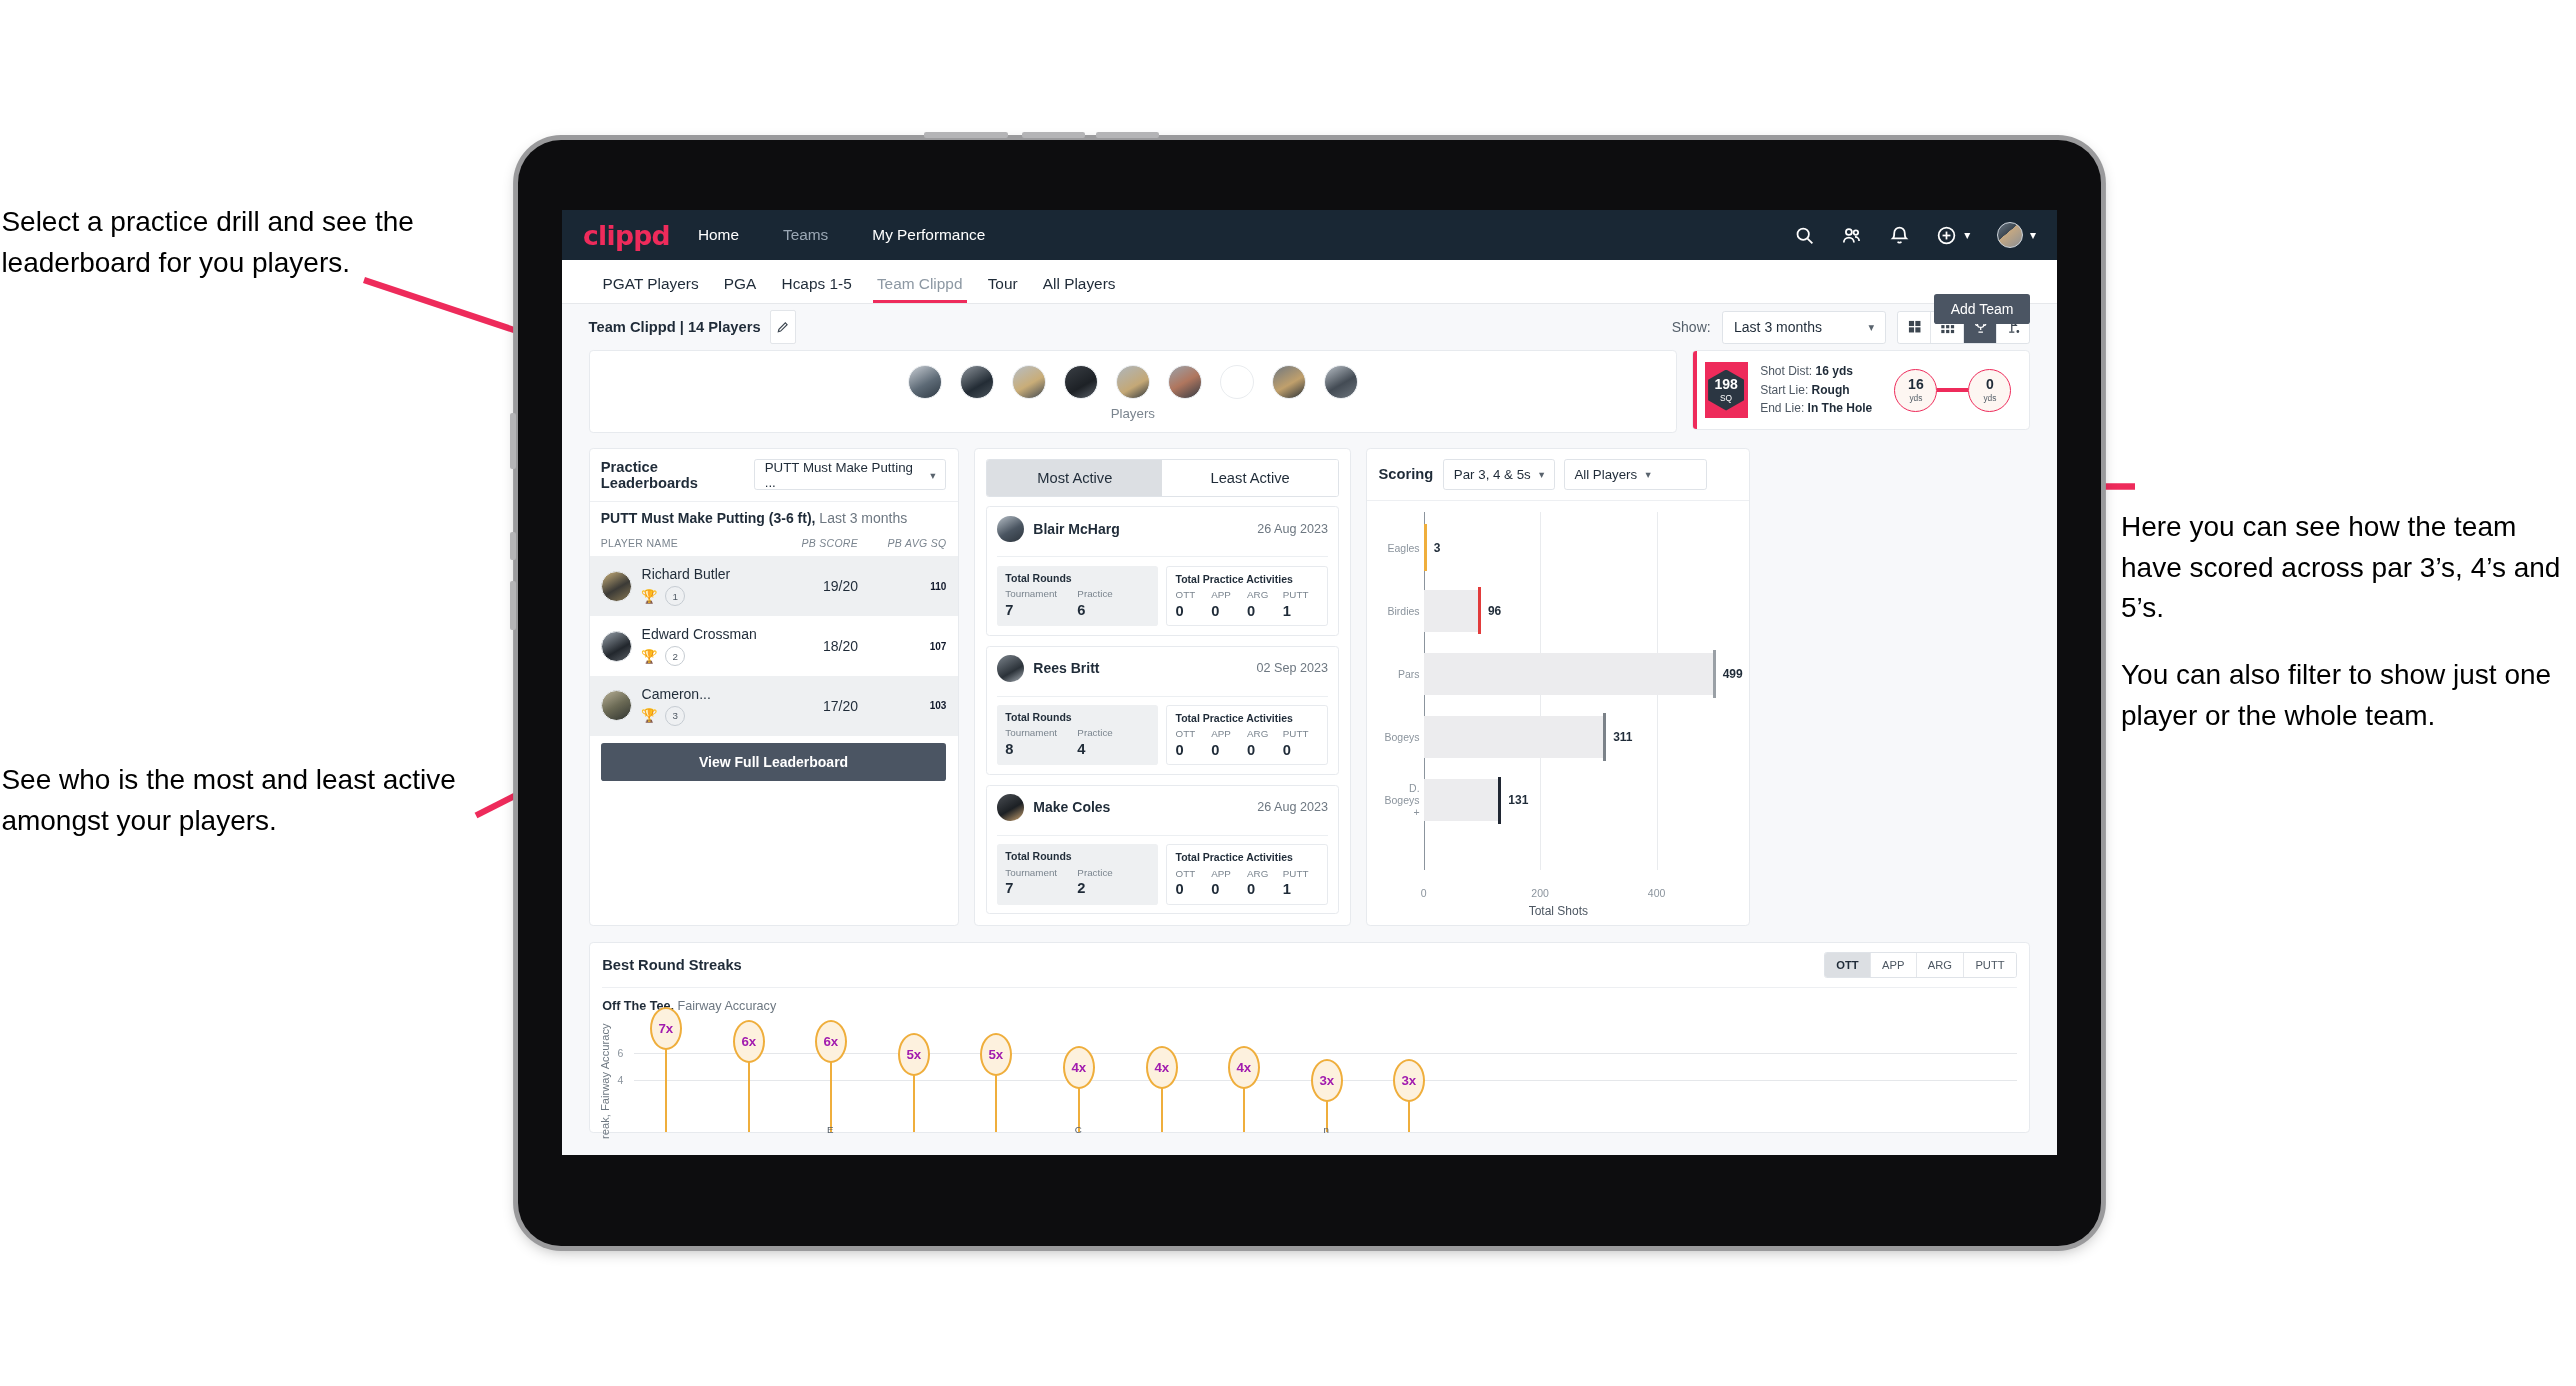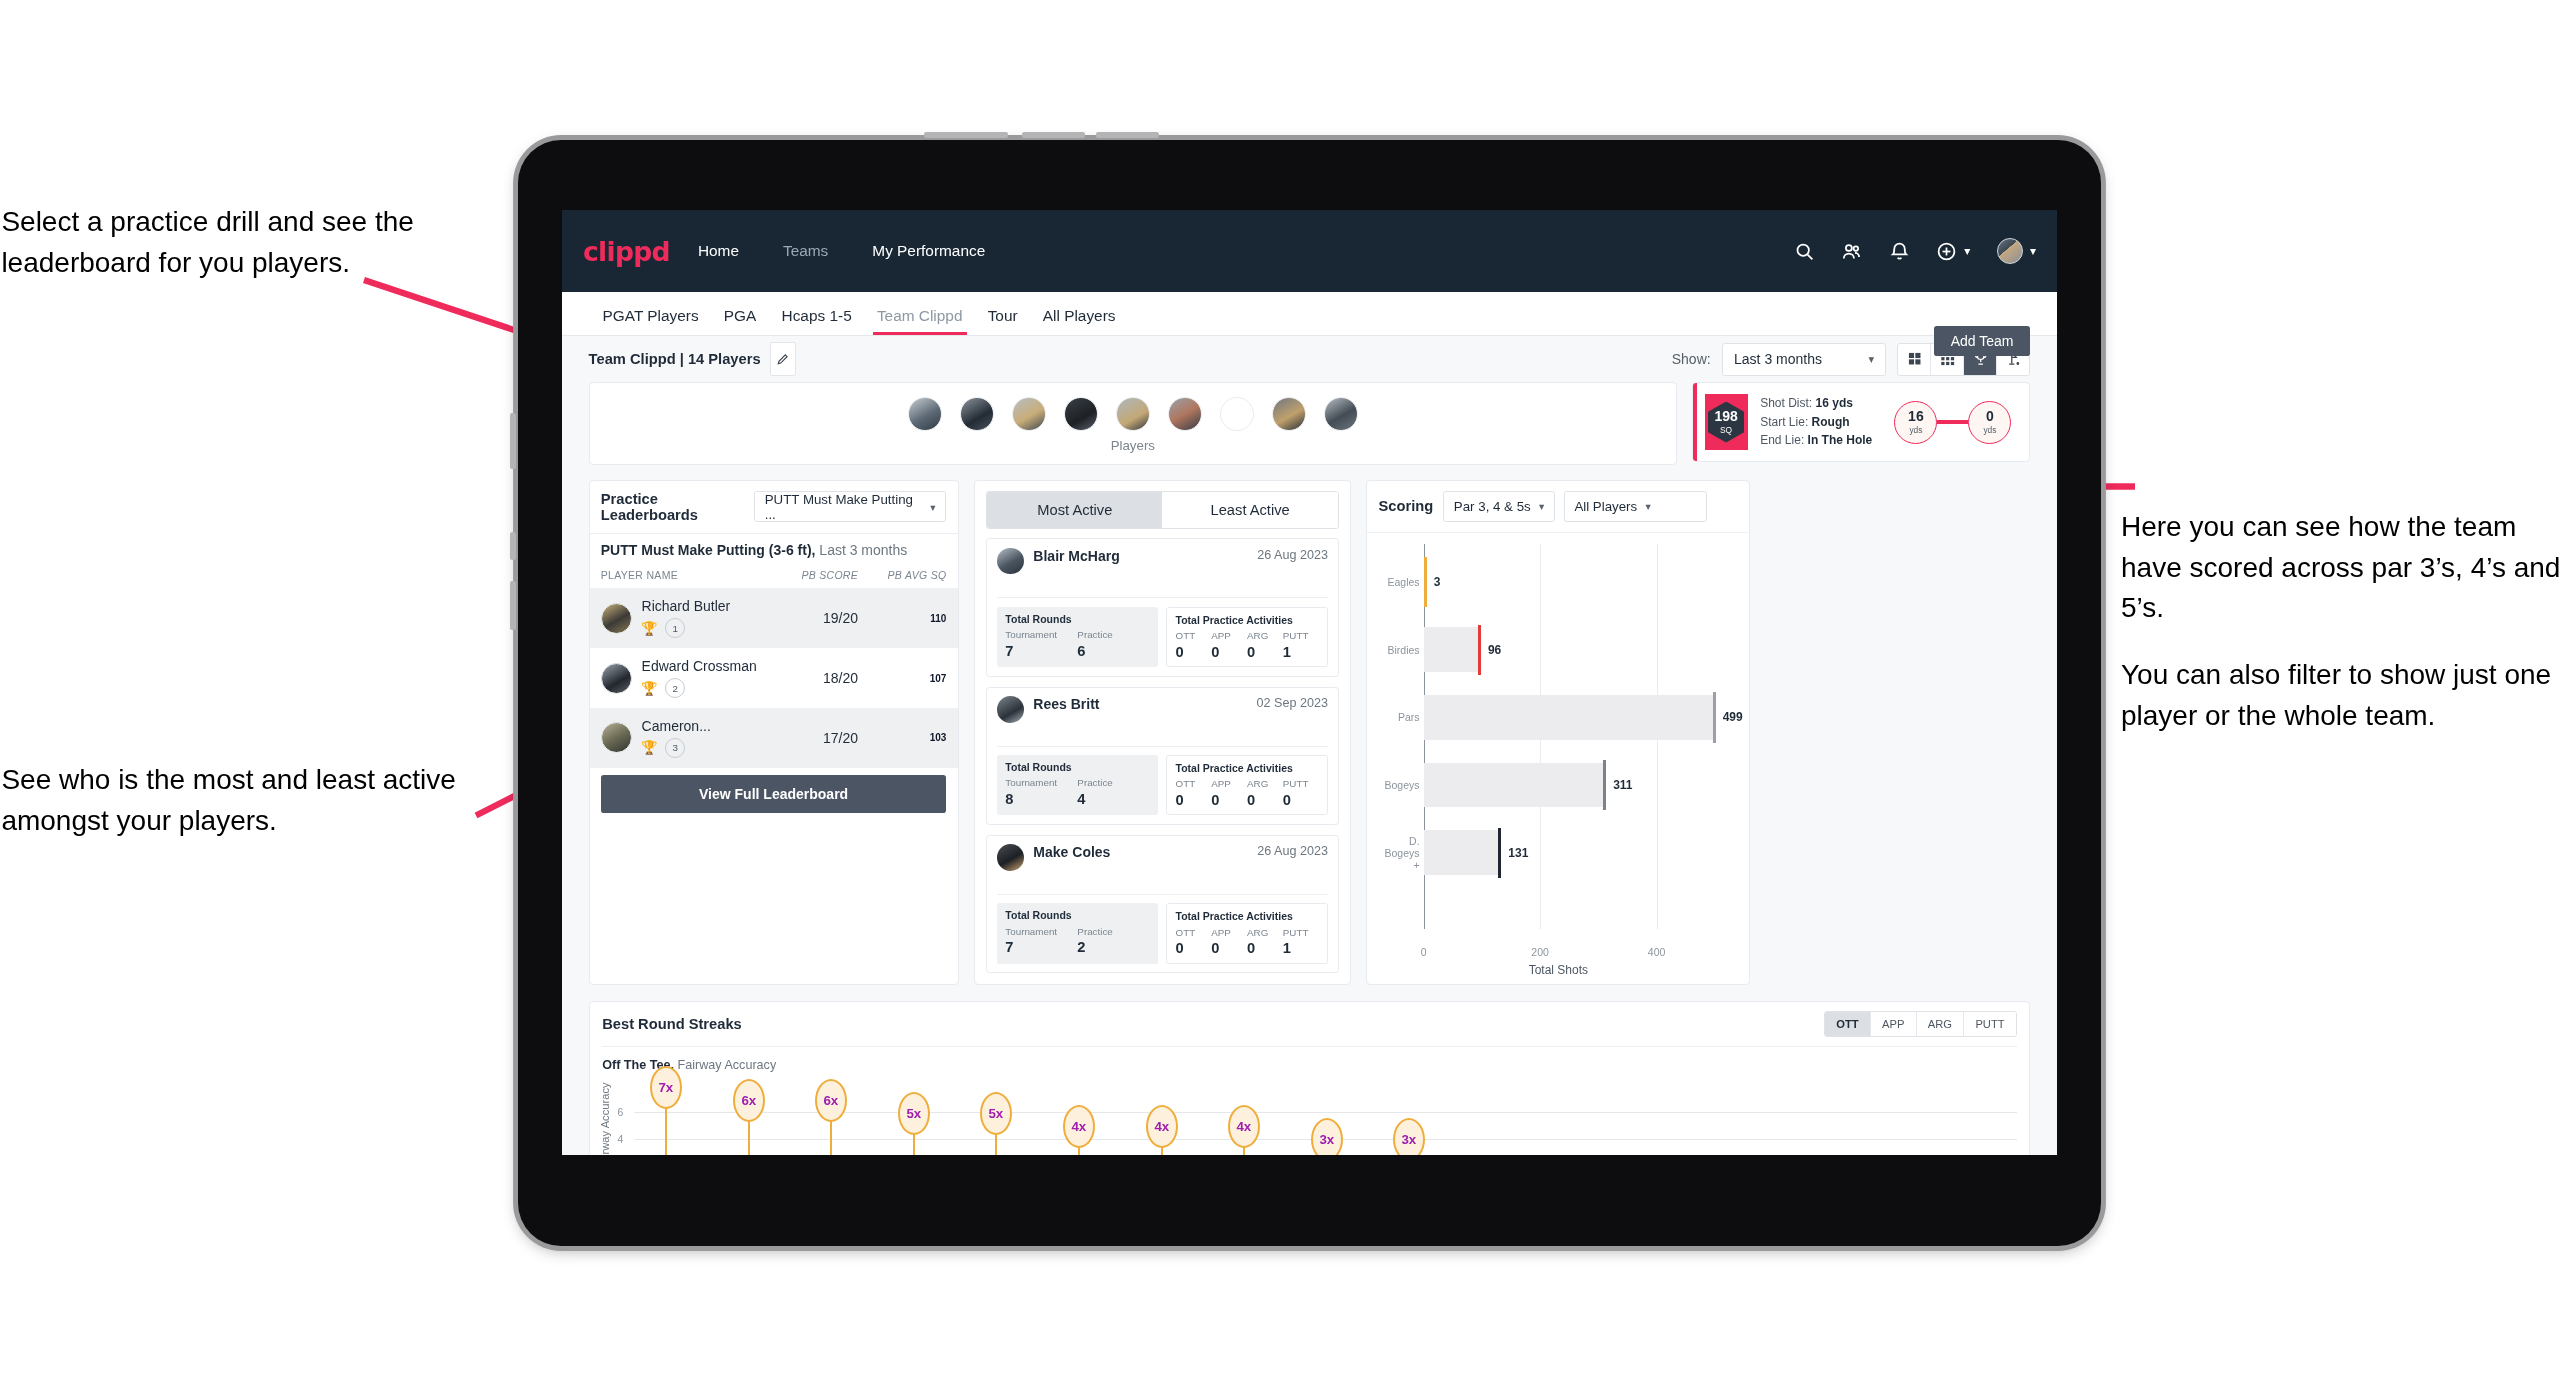--- a/index.html
+++ b/index.html
@@ -24,21 +24,21 @@
   #tablet .btn-top.b3{left:578px;width:63px;}
   #tablet .btn-left{position:absolute;left:-7.7px;background:#b4b4b6;width:5.6px;border-radius:2.1px;}
   #tablet .btn-left.l1{top:273px;height:56px;}
   #tablet .btn-left.l2{top:392px;height:28px;}
   #tablet .btn-left.l3{top:441px;height:49px;}
 
   #screen{position:absolute;left:44px;top:70px;right:44px;bottom:91px;
           background:#f7f8fa;overflow:hidden;}
 
   
-  .topnav{height:50px;background:#192734;display:flex;align-items:center;padding:16px 21px;}
+  .topnav{height:50px;background:#192734;display:flex;align-items:center;padding:0 21px;}
   .logo{color:#ee2b5b;font-size:26.6px;font-weight:700;letter-spacing:-0.7px;font-family:"DejaVu Sans",sans-serif;}
   .topnav .links{display:flex;align-items:center;margin-left:28px;gap:44px;}
   .topnav .links a{color:#ffffff;font-size:15.4px;text-decoration:none;}
   .topnav .links a.dim{color:#9aa7b4;}
   .topnav .right{margin-left:auto;display:flex;align-items:center;gap:26.6px;}
   .ticon{width:21px;height:21px;display:block;}
   .ticon svg{width:100%;height:100%;display:block;}
   .avwrap{display:flex;align-items:center;gap:7px;}
   .avatar-sm{width:24px;height:24px;border-radius:50%;
     background:linear-gradient(140deg,#6a7683 0%,#3d4852 40%,#c5a882 41%,#8a8f95 100%);
@@ -150,21 +150,21 @@
   .avgsq{font-size:10px;font-weight:700;color:#0f172a;text-align:right;}
   .viewfull{margin:7px 11.2px 11.2px;background:#4b5563;color:#fff;text-align:center;
             font-size:14px;font-weight:700;padding:11.2px 0;border-radius:2.8px;}
 
   
   .seg2{display:flex;margin:9.8px 11.2px 0;border:0.7px solid #dfe3e8;border-radius:2.8px;overflow:hidden;}
   .seg2 div{flex:1;text-align:center;font-size:14.7px;padding:9.8px 0;color:#1f2b38;background:#fff;}
   .seg2 div.on{background:#dcdfe3;}
   .acard{margin:9.8px 11.2px 0;border:0.7px solid #e7eaee;border-radius:3.5px;padding:8.4px 9.8px;}
   .acard:last-of-type{margin-bottom:11.2px;}
-  .ahead{display:flex;align-items:flex-start;padding-bottom:23px;border-bottom:0.7px solid #eceff2;}
+  .ahead{display:flex;align-items:center;padding-bottom:14px;border-bottom:0.7px solid #eceff2;}
   .aav{width:26.6px;height:26.6px;border-radius:50%;margin-right:9.8px;flex:0 0 auto;}
   .aav.b1{background:linear-gradient(150deg,#b8c0c8,#4a5561 55%,#2c343c);}
   .aav.b2{background:linear-gradient(150deg,#7e868e,#2b3239 60%,#aab1b8);}
   .aav.b3{background:linear-gradient(150deg,#4b4f55,#1c2024 55%,#d0a773);}
   .aname{font-size:14px;font-weight:700;color:#1f2b38;}
   .adate{margin-left:auto;font-size:12.6px;color:#6d7781;}
   .ablocks{display:flex;gap:8.4px;margin-top:8.4px;}
   .ab{border-radius:2.8px;padding:6.3px 8.4px;}
   .ab.rounds{background:#eef0f2;flex:0 0 144px;}
   .ab.acts{border:0.7px solid #e7eaee;flex:1;}

